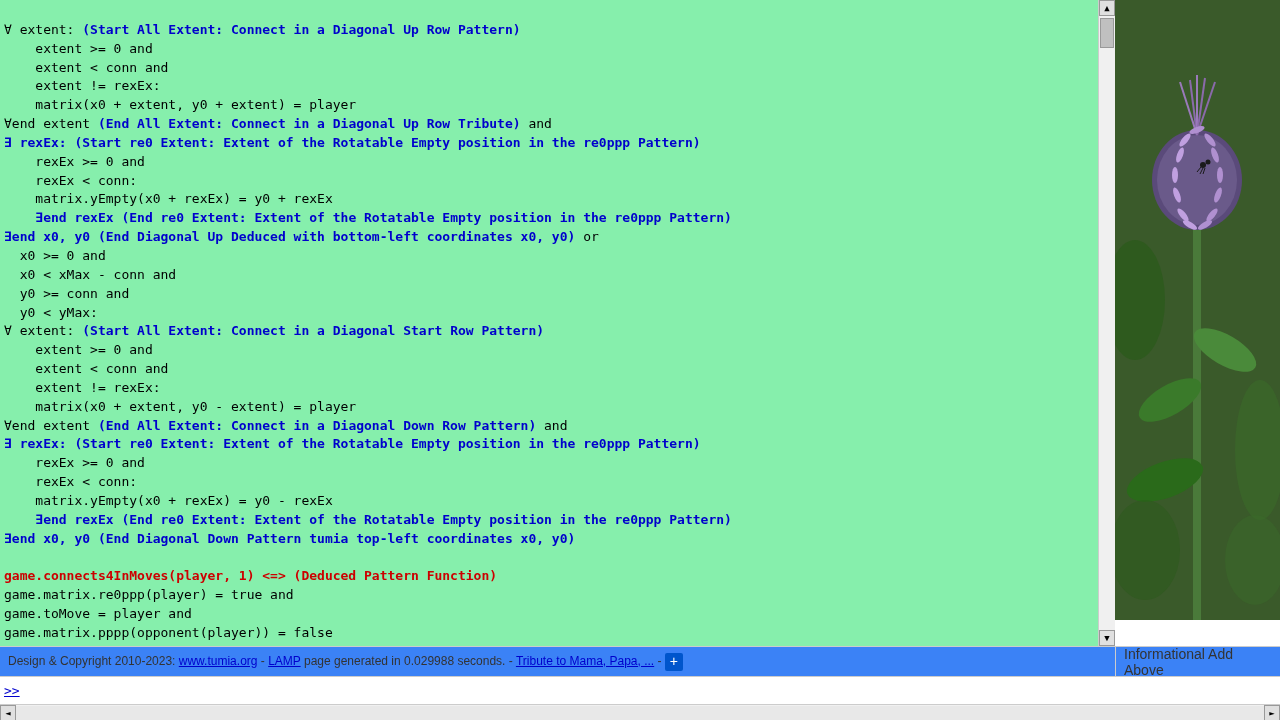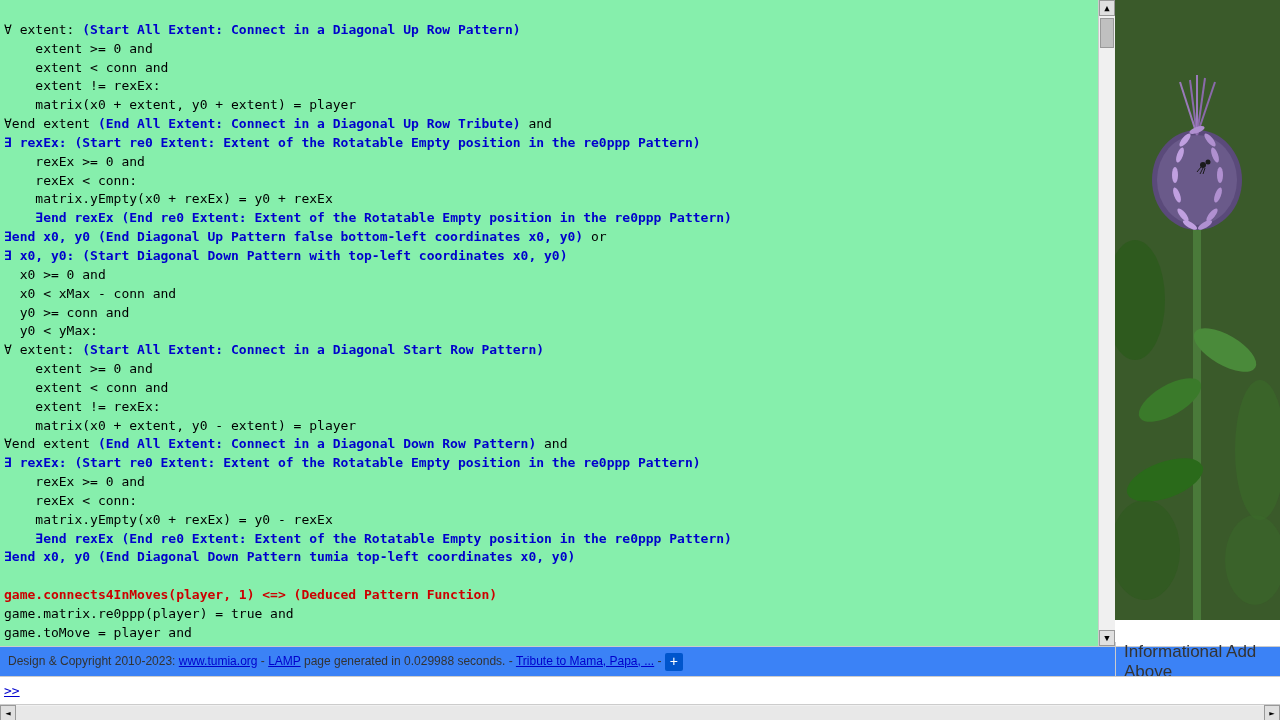--- a/index.html
+++ b/index.html
@@ -102,21 +102,21 @@
     }
     .footer-left a {
       color: #0000cc;
       text-decoration: underline;
     }
     .footer-right {
       width: 165px;
       padding: 0 8px;
       color: #333;
       border-left: 1px solid #ccc;
-      font-size: 17px;
+      font-size: 14px;
     }
     .plus-btn {
       display: inline-block;
       background: #0055cc;
       color: #fff;
       font-size: 14px;
       width: 18px;
       height: 18px;
       line-height: 16px;
       text-align: center;
@@ -182,22 +182,21 @@
     extent &gt;= 0 and
     extent &lt; conn and
     extent != rexEx:
     matrix(x0 + extent, y0 + extent) = player
 ∀end extent <span class="blue">(End All Extent: Connect in a Diagonal Up Row Tribute)</span> and
 <span class="blue">∃ rexEx: (Start re0 Extent: Extent of the Rotatable Empty position in the re0ppp Pattern)</span>
     rexEx &gt;= 0 and
     rexEx &lt; conn:
     matrix.yEmpty(x0 + rexEx) = y0 + rexEx
     <span class="blue">∃end rexEx (End re0 Extent: Extent of the Rotatable Empty position in the re0ppp Pattern)</span>
-<span class="blue">∃end x0, y0 (End Diagonal Up Pattern false bottom-left coordinates x0, y0)</span> or
-<span class="blue">∃ x0, y0: (Start Diagonal Down Pattern with top-left coordinates x0, y0)</span>
+<span class="blue">∃end x0, y0 (End Diagonal Up Deduced with bottom-left coordinates x0, y0)</span> or
   x0 &gt;= 0 and
   x0 &lt; xMax - conn and
   y0 &gt;= conn and
   y0 &lt; yMax:
 ∀ extent: <span class="blue">(Start All Extent: Connect in a Diagonal Start Row Pattern)</span>
     extent &gt;= 0 and
     extent &lt; conn and
     extent != rexEx:
     matrix(x0 + extent, y0 - extent) = player
 ∀end extent <span class="blue">(End All Extent: Connect in a Diagonal Down Row Pattern)</span> and

